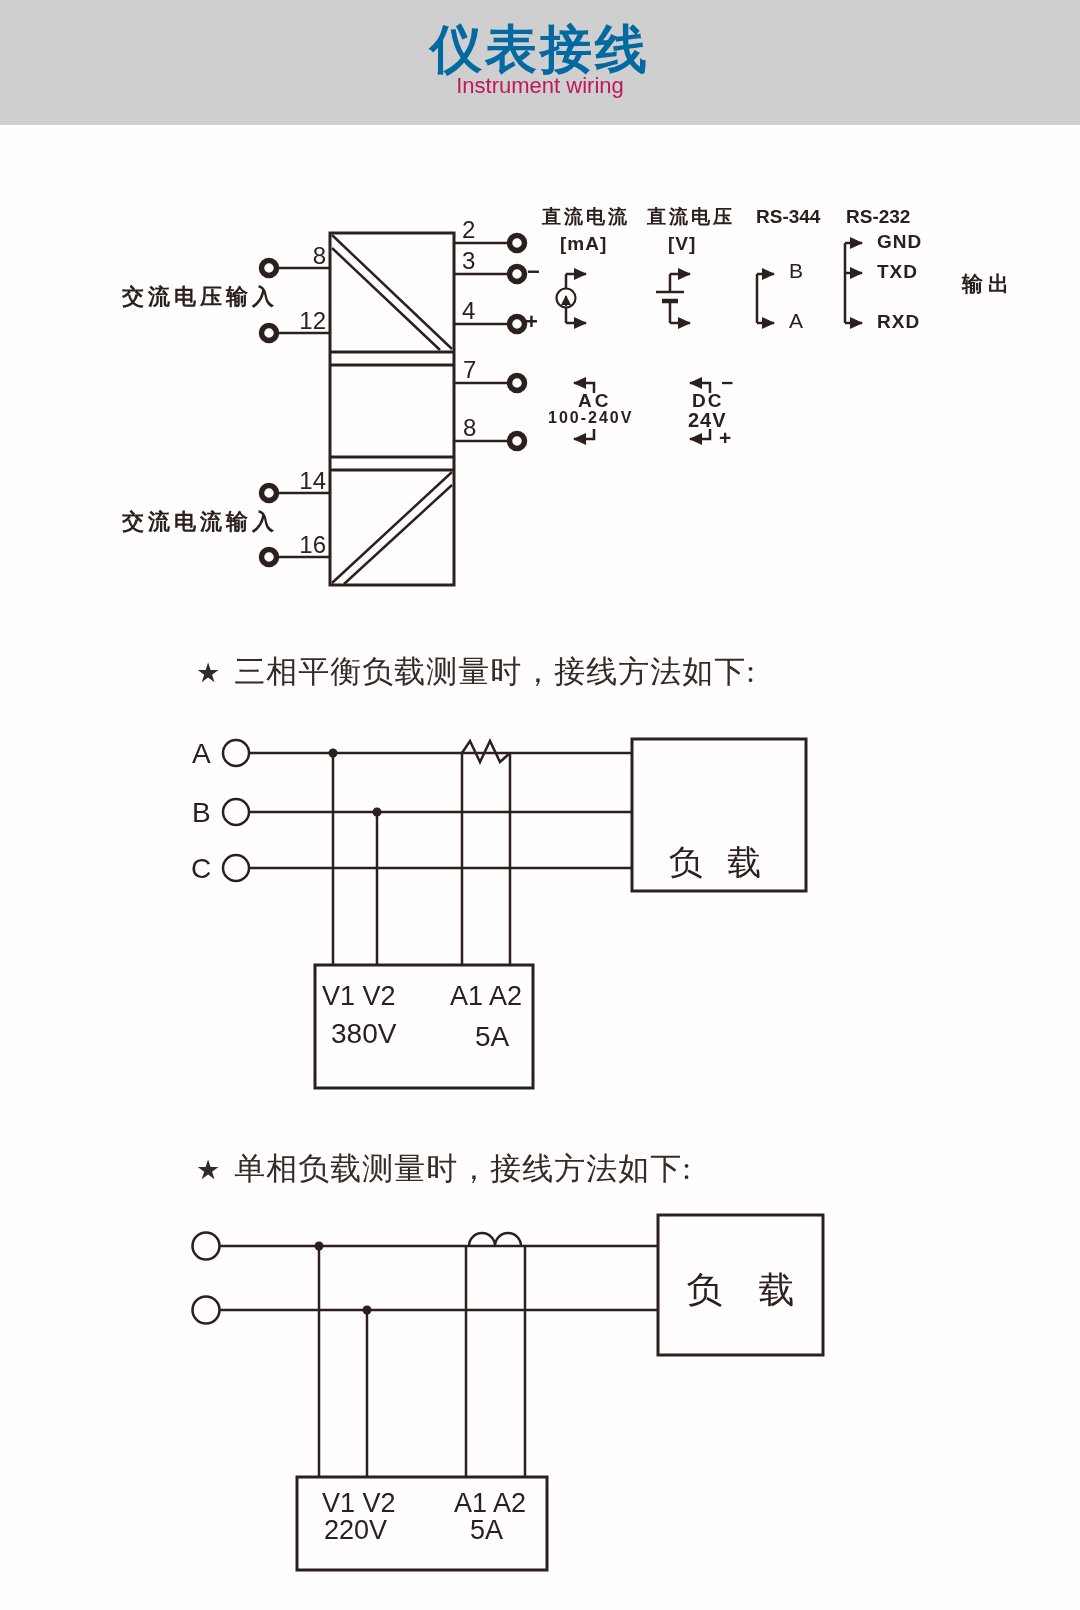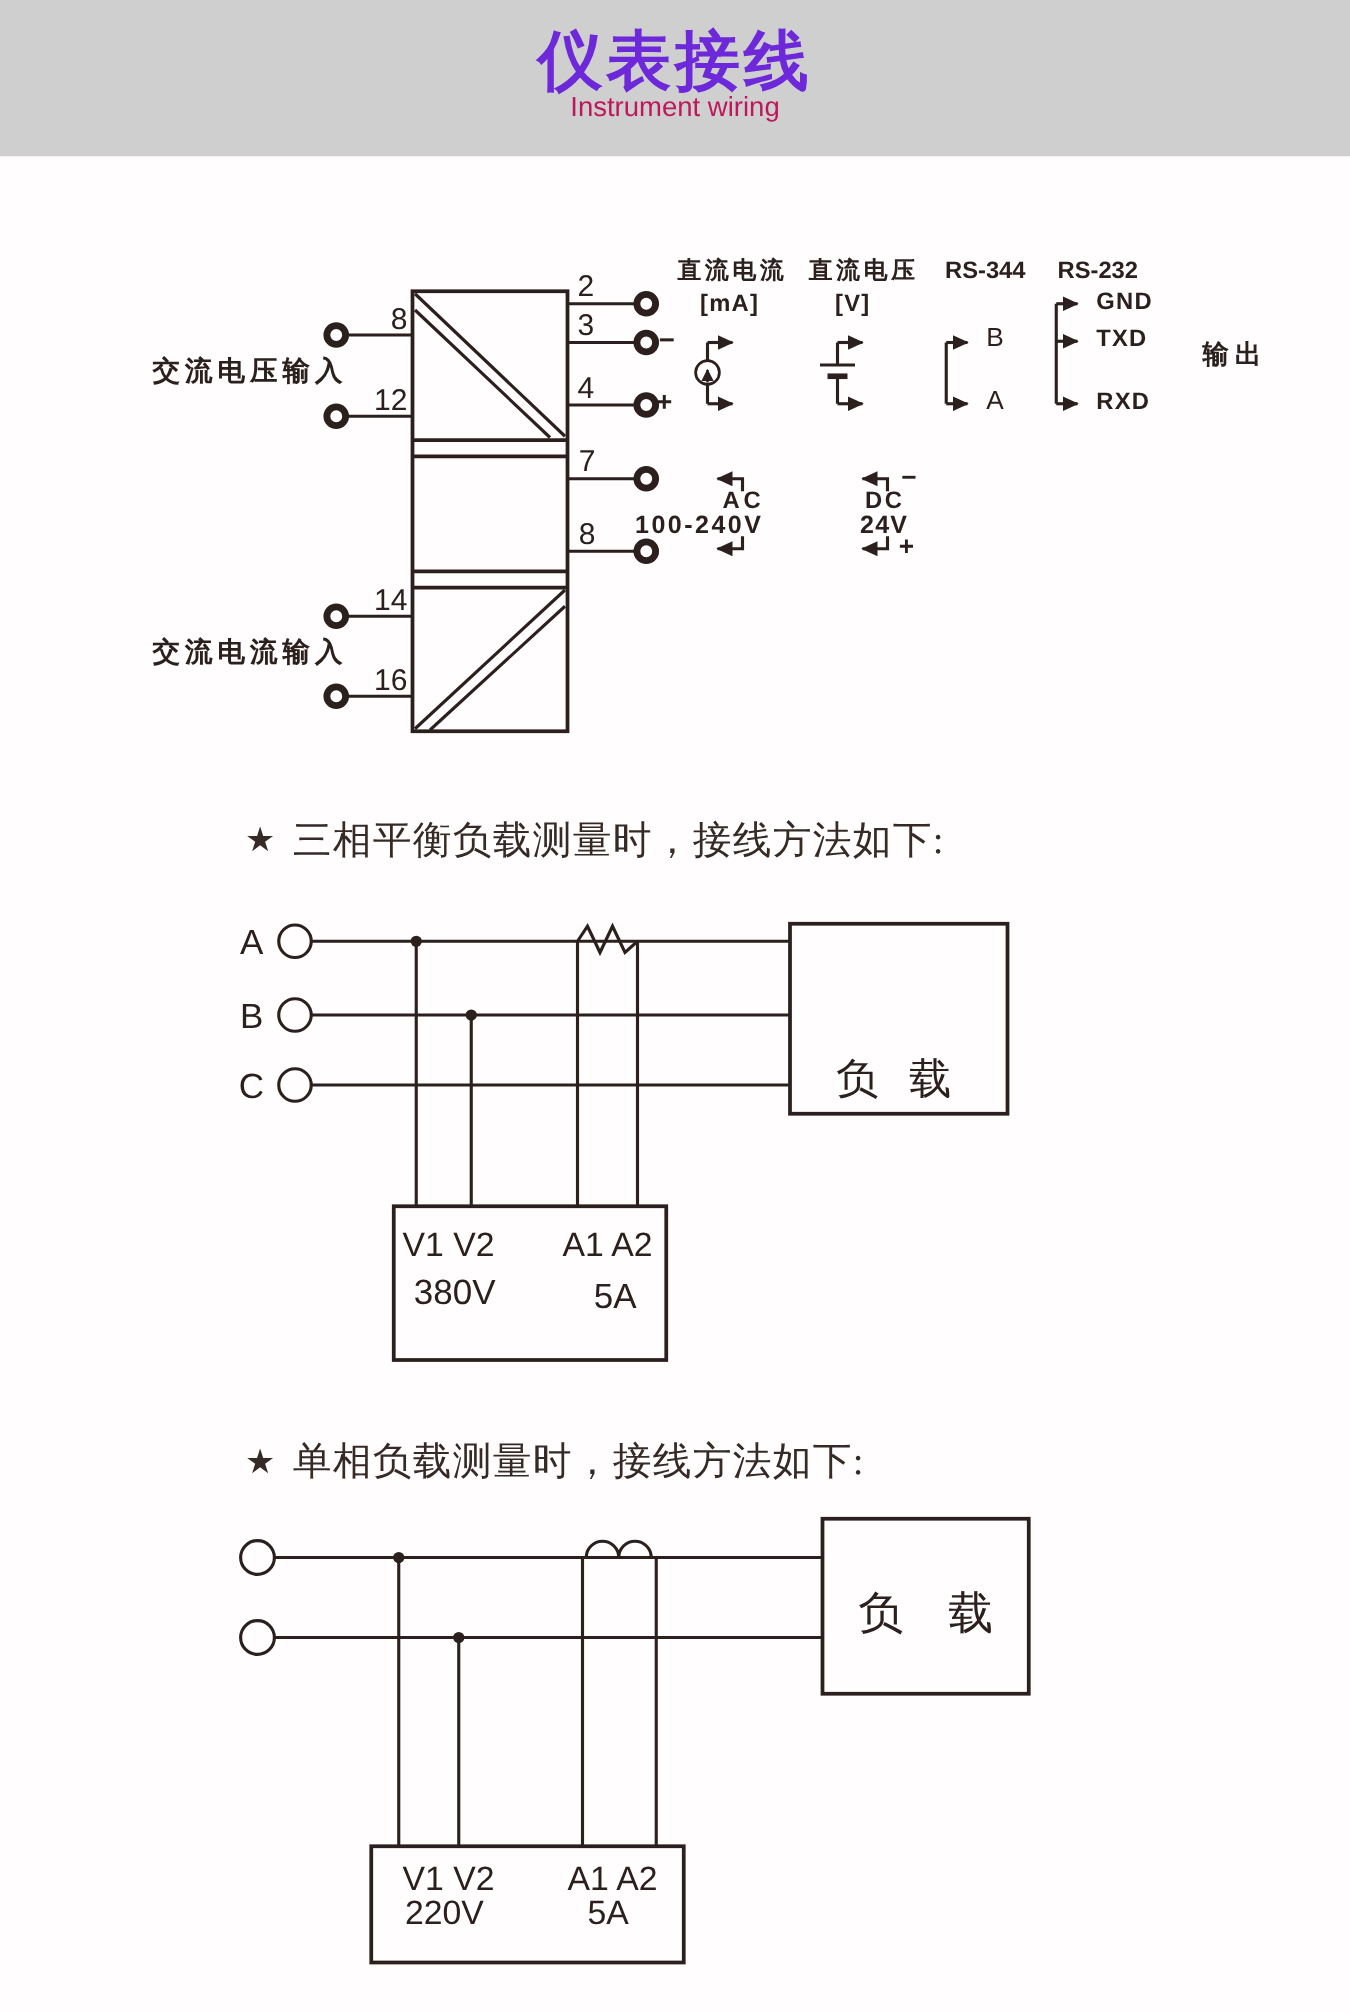--- a/index.html
+++ b/index.html
@@ -6,21 +6,21 @@
   body{
     width:1080px;height:1610px;position:relative;
     background:#fffdfd;
     font-family:"Liberation Sans",sans-serif;
     -webkit-font-smoothing:antialiased;
   }
   #page{position:absolute;left:0;top:0;width:1080px;height:1610px;overflow:hidden;}
   #header-band{position:absolute;left:0;top:0;width:1080px;height:125px;background:#cfcfcf;}
   .t{position:absolute;white-space:nowrap;color:#2b201d;line-height:1.12;}
   .b{font-weight:bold;}
-  #title{left:0;right:0;text-align:center;top:20px;font-size:52px;font-weight:bold;letter-spacing:3px;color:#6d28d9;}
+  #title{left:0;right:0;text-align:center;top:20px;font-size:52px;font-weight:bold;letter-spacing:3px;color:#0369a1;}
   #subtitle{left:0;right:0;text-align:center;top:74px;font-size:22px;color:#be185d;letter-spacing:0px;}
   svg{position:absolute;left:0;top:0;}
   .heading-row{position:absolute;display:flex;align-items:flex-start;color:#352a26;}
   .heading-star{font-size:27px;line-height:1;margin-top:4px;font-family:"DejaVu Sans",sans-serif;}
   .heading-text{font-size:31px;line-height:1.1;margin-left:14px;font-family:"Liberation Serif",serif;letter-spacing:1px;}
   .boxtext{position:absolute;text-align:center;color:#2b201d;font-family:"Liberation Serif",serif;}
 </style>
 </head>
 <body>
 
@@ -181,21 +181,21 @@
   <div class="t b" style="left:846px;top:206px;font-size:19px;">RS-232</div>
   <div class="t" style="left:789px;top:259px;font-size:21px;">B</div>
   <div class="t" style="left:789px;top:309px;font-size:21px;">A</div>
   <div class="t b" style="left:877px;top:231px;font-size:19px;letter-spacing:1px;">GND</div>
   <div class="t b" style="left:877px;top:261px;font-size:19px;letter-spacing:1px;">TXD</div>
   <div class="t b" style="left:877px;top:311px;font-size:19px;letter-spacing:1px;">RXD</div>
 
   <div class="t b" style="left:962px;top:272px;font-size:21px;letter-spacing:5px;">输出</div>
 
   <div class="t b" style="left:578px;top:390px;font-size:19px;letter-spacing:3px;">AC</div>
-  <div class="t b" style="left:508px;top:409px;font-size:20px;letter-spacing:2px;">100-240V</div>
+  <div class="t b" style="left:548px;top:409px;font-size:16px;letter-spacing:2px;">100-240V</div>
   <div class="t b" style="left:692px;top:390px;font-size:19px;letter-spacing:2px;">DC</div>
   <div class="t b" style="left:688px;top:409px;font-size:20px;letter-spacing:1px;">24V</div>
   <div class="t b" style="left:721px;top:371px;font-size:21px;">−</div>
   <div class="t b" style="left:719px;top:426px;font-size:21px;">+</div>
 
   <div class="heading-row" style="left:196px;top:655px;">
     <span class="heading-star">★</span>
     <span class="heading-text">三相平衡负载测量时，接线方法如下:</span>
   </div>
 

